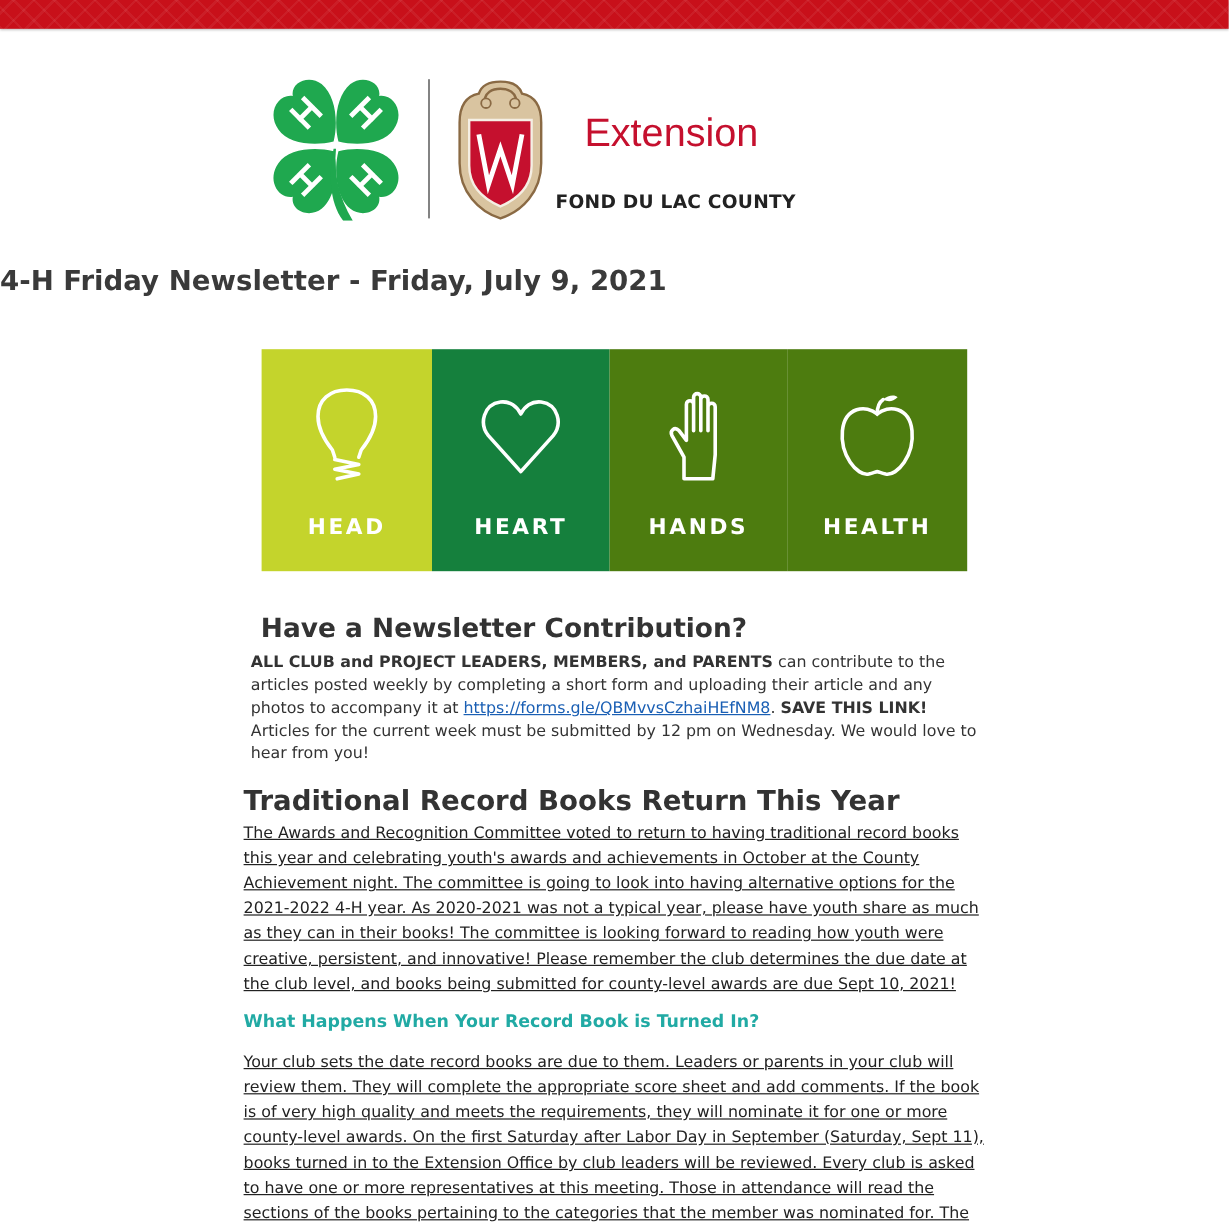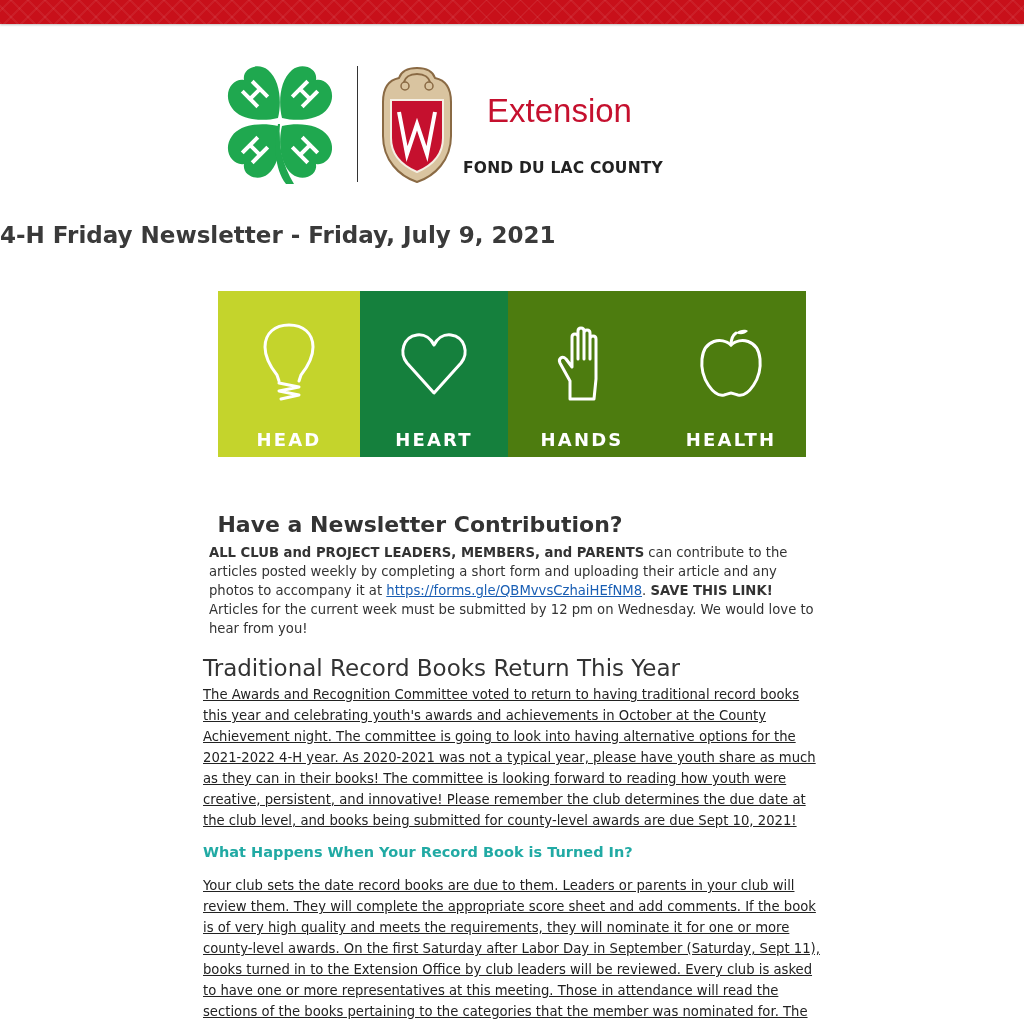--- a/index.html
+++ b/index.html
@@ -15,32 +15,32 @@
   .logo-row { position:absolute; left:222px; top:64px; width:580px; height:122px; }
   .clover { position:absolute; left:0; top:0; width:116px; height:120px; }
   .logo-divider { position:absolute; left:135px; top:2px; width:1px; height:116px; background:#333; }
   .crest { position:absolute; left:157px; top:2px; width:76px; height:118px; }
   .ext-word { position:absolute; left:240px; top:28px; font-family:"Liberation Sans", sans-serif; font-size:33px; color:#c5102e; letter-spacing:0px;margin-left:25px; }
   .ext-line { position:absolute; left:241px; font-family:"DejaVu Sans", sans-serif; font-weight:bold; font-size:15.5px; color:#222; letter-spacing:0.2px; }
   .ext-line.l1 { top:72px; }
   .ext-line.l2 { top:95px; }
   .nl-title { position:absolute; left:0; width:923px; top:222px; text-align:left; font-weight:bold; font-size:23px; color:#3a3a3a; }
   .banner { position:absolute; left:218px; top:291px; width:588px; height:185px; display:flex; }
-  .tile { height:166px; position:relative; }
+  .tile { height:185px; position:relative; }
   .tile svg { position:absolute; left:50%; transform:translateX(-50%); top:30px; }
   .tile .lbl { position:absolute; left:0; right:0; top:138px; text-align:center; color:#fff; font-weight:bold; font-size:18px; letter-spacing:2.2px; font-family:"DejaVu Sans", sans-serif; }
   .t1 { width:142px; background:#c4d42c; }
   .t2 { width:148px; background:#15803d; }
   .t3 { width:148px; background:#4d7c0f; }
   .t4 { width:150px; background:#4d7c0f; }
   .contrib-h { position:absolute; left:0; width:840px; top:512px; text-align:center; font-weight:bold; font-size:22px; color:#333; }
   .contrib-p { position:absolute; left:209px; top:543px; width:606px; font-size:13.2px; line-height:19px; color:#333; }
   .contrib-p b { color:#333; }
   .contrib-p a { color:#1a5fb4; text-decoration:underline; }
-  .sec-h { position:absolute; left:203px; top:655px; font-weight:normal; font-size:23px; color:#333; }
+  .sec-h { position:absolute; left:203px; top:655px; font-weight:bold; font-size:23px; color:#333; }
   .sec-p { position:absolute; left:203px; width:620px; font-size:13.2px; line-height:21px; color:#222;text-decoration:underline; }
   .sec-p.p1 { top:684px; }
   .sub-h { position:absolute; left:203px; top:844px; font-weight:bold; font-size:14.5px; color:#21aaa4; }
   .sec-p.p2 { top:875px; }
 </style>
 </head>
 <body>
 
 <div class="topbar"></div>
 

